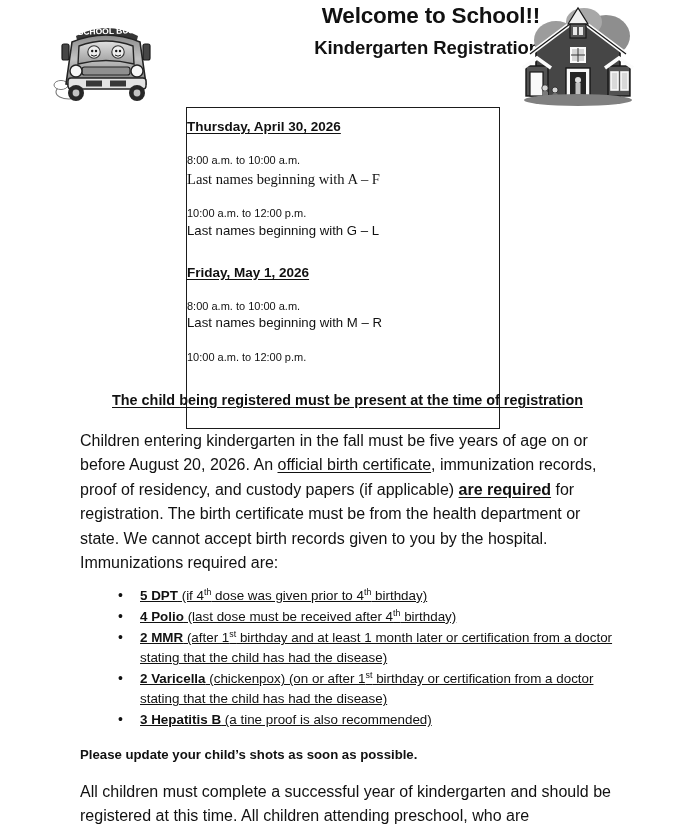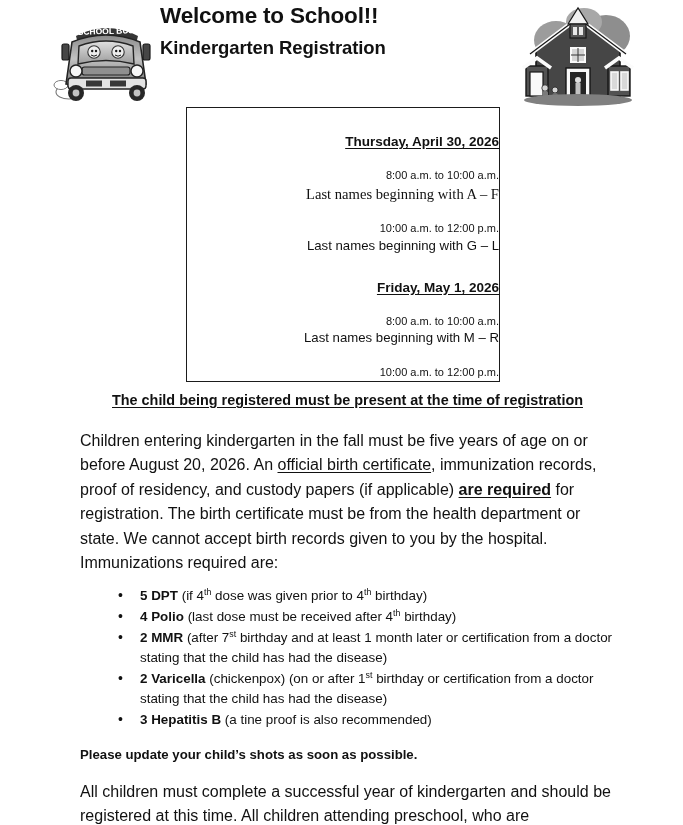--- a/index.html
+++ b/index.html
@@ -20,21 +20,21 @@
   
   .header {
     position: relative;
     height: 104px;
   }
   .header-titles {
     position: absolute;
     left: 160px;
     top: 2px;
     width: 380px;
-    text-align: left;
+    text-align: right;
   }
   .title-main {
     font-size: 22.5px;
     font-weight: bold;
     letter-spacing: -0.2px;
     line-height: 1.25;
     margin: 0 0 6px 0;
   }
   .title-sub {
     font-size: 18.5px;
@@ -50,25 +50,25 @@
   }
   .clip-bus { left: 52px; top: 6px; }
   .clip-house { left: 518px; top: 4px; }
 
   
   .schedule-box {
     position: absolute;
     left: 186px;
     top: 107px;
     width: 314px;
-    height: 275px;
+    height: 322px;
     border: 1.4px solid #1b1b1b;
     box-sizing: border-box;
-    text-align: right;
-    padding-top: 26px;
+    text-align: left;
+    padding-top: 11px;
   }
   .sched-day {
     font-size: 13.5px;
     font-weight: bold;
     text-decoration: underline;
     text-underline-offset: 2px;
     margin-bottom: 19px;
   }
   .sched-day.second { margin-top: 24px; }
   .sched-slot { margin-bottom: 17px; }
@@ -107,20 +107,21 @@
     margin: 0 0 6px 0;
     text-align: left;
   }
   .para u { text-underline-offset: 1.5px; }
   .para .bu { font-weight: bold; text-decoration: underline; text-underline-offset: 1.5px; }
 
   ul.immun {
     margin: 10px 0 0 0;
     padding-left: 38px;
     list-style: none;
+    text-decoration: underline;
   }
   ul.immun li {
     font-size: 13.4px;
     line-height: 1.5;
     position: relative;
     margin-bottom: 1px;
     padding-left: 22px;
   }
   ul.immun li::before {
     content: "\2022";
@@ -286,21 +287,21 @@
 
   <div class="banner-line">The child being registered must be present at the time of registration</div>
 
   <p class="para"><span>Children entering kindergarten in the fall must be five years of age on or before August 20, 2026.  An </span><u>official birth certificate</u><span>, immunization records, proof of residency, and custody papers (if applicable) </span><span class="bu">are required</span><span> for registration.  The birth certificate must be from the health department or state.  We cannot accept birth records given to you by the hospital.  Immunizations required are:</span></p>
 
   <ul class="immun">
     <li><b>5 DPT</b><span> (if 4</span><sup>th</sup><span> dose was given prior to 4</span><sup>th</sup><span> birthday)</span></li>
 
     <li><b>4 Polio</b><span> (last dose must be received after 4</span><sup>th</sup><span> birthday)</span></li>
 
-    <li><b>2 MMR</b><span> (after 7</span><sup>st</sup><span> birthday and at least 1 month later or certification from a doctor stating that the child has had the disease)</span></li>
+    <li><b>2 MMR</b><span> (after 1</span><sup>st</sup><span> birthday and at least 1 month later or certification from a doctor stating that the child has had the disease)</span></li>
 
     <li><b>2 Varicella</b><span> (chickenpox) (on or after 1</span><sup>st</sup><span> birthday or certification from a doctor stating that the child has had the disease)</span></li>
 
     <li><b>3 Hepatitis B</b><span> (a tine proof is also recommended)</span></li>
   </ul>
 
   <p class="bold-note">Please update your child’s shots as soon as possible.</p>
 
   <p class="para para-gap">All children must complete a successful year of kindergarten and should be registered at this time.  All children attending preschool, who are kindergarten age, must be registered and must attend.</p>
 

